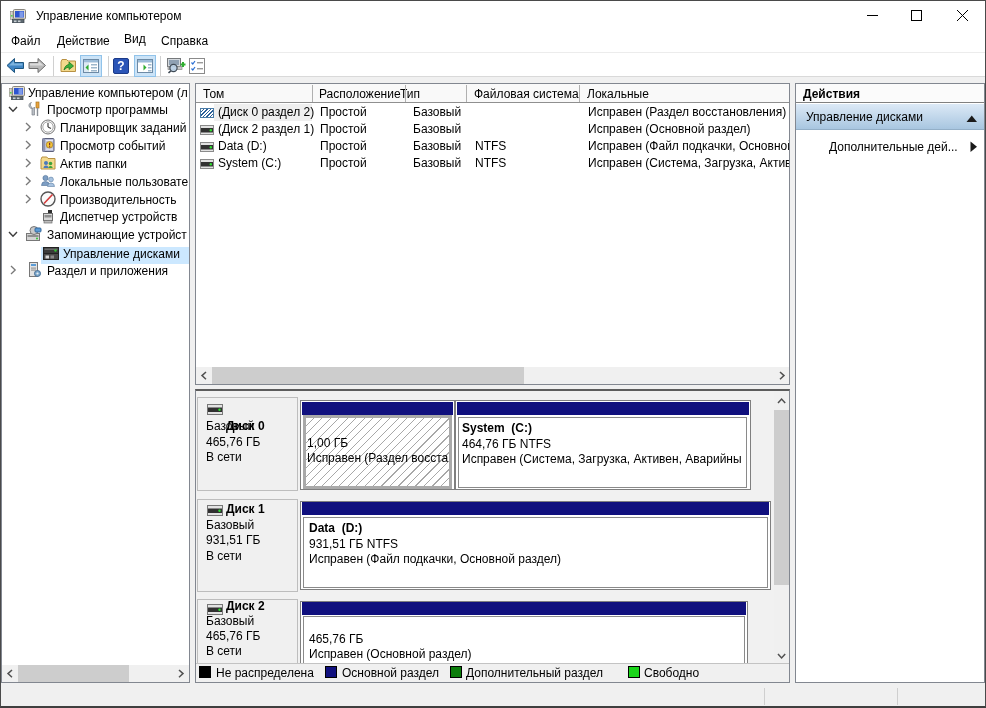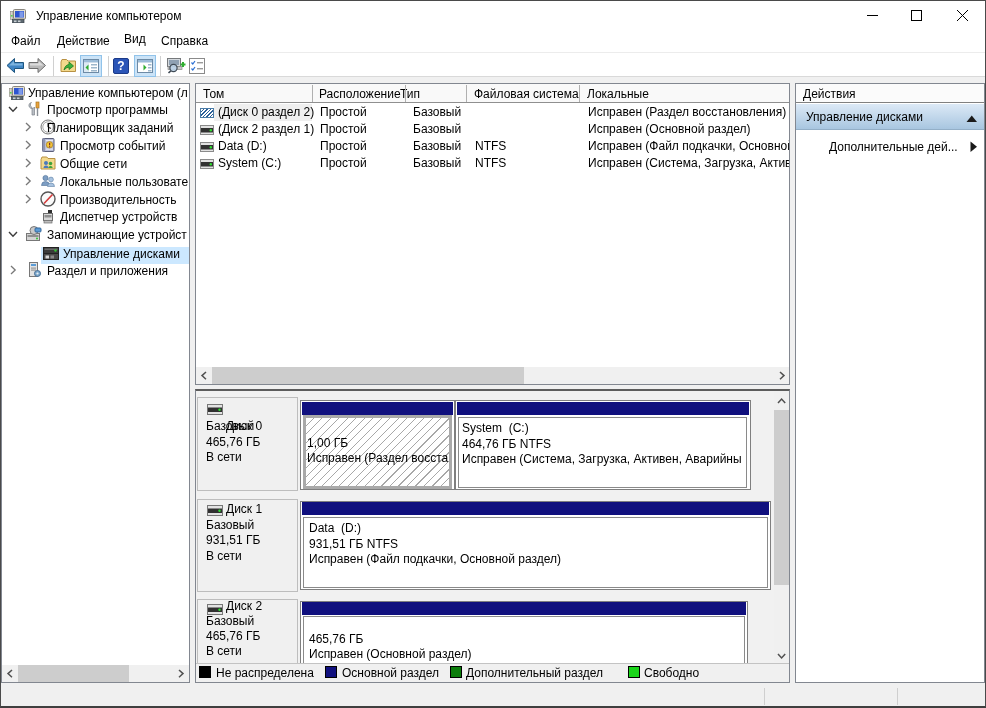--- a/index.html
+++ b/index.html
@@ -1,18 +1,18 @@
 <!DOCTYPE html>
 <html><head><meta charset="utf-8"><style>
 *{margin:0;padding:0;box-sizing:border-box}
 html,body{width:986px;height:708px}
 body{position:relative;font-family:"Liberation Sans",sans-serif;font-size:12px;color:#000;background:#fff;overflow:hidden}
 .abs{position:absolute}
 .nw{white-space:nowrap}
-.b{font-weight:normal}
+.b{font-weight:bold}
 </style></head>
 <body>
 
 <div class="abs" style="left:0;top:77px;width:986px;height:631px;background:#f0f0f0"></div>
 <div class="abs" id="titlebar" style="left:0;top:0;width:986px;height:30px;background:#fff"></div>
 <div class="abs nw" style="left:36px;top:9px">Управление компьютером</div>
 
 <svg class="abs" style="left:860px;top:0" width="120" height="30">
  <line x1="7" y1="15.5" x2="18" y2="15.5" stroke="#000" stroke-width="1"></line>
  <rect x="51.5" y="10.5" width="10" height="10" fill="none" stroke="#000" stroke-width="1"></rect>
@@ -132,21 +132,21 @@
 
  <svg class="abs" style="left:23px;top:122px" width="10" height="10">
       <polyline points="3,1 7.2,5 3,9" fill="none" stroke="#787878" stroke-width="1.3"></polyline>
     </svg>
  <svg class="abs" style="left:40px;top:119px" width="16" height="16">
   <circle cx="8" cy="8" r="7" fill="#f4f4f4" stroke="#777"></circle>
   <circle cx="8" cy="8" r="5.2" fill="#fff" stroke="#aaa"></circle>
   <line x1="8" y1="8" x2="8" y2="4" stroke="#444" stroke-width="1.2"></line>
   <line x1="8" y1="8" x2="11" y2="9.5" stroke="#444" stroke-width="1.2"></line>
  </svg>
- <div class="abs nw" style="left:47px;top:121px;width:128px;overflow:hidden">Планировщик заданий</div>
+ <div class="abs nw" style="left:60px;top:121px;width:128px;overflow:hidden">Планировщик заданий</div>
 
  <svg class="abs" style="left:23px;top:140px" width="10" height="10">
       <polyline points="3,1 7.2,5 3,9" fill="none" stroke="#787878" stroke-width="1.3"></polyline>
     </svg>
  <svg class="abs" style="left:40px;top:137px" width="16" height="16">
   <rect x="2.5" y="1.5" width="11.5" height="13" rx="1" fill="#b8bdd8" stroke="#5a5f7a"></rect>
   <rect x="2.5" y="1.5" width="2.5" height="13" fill="#8f94b0"></rect>
   <rect x="6" y="3" width="7" height="1.2" fill="#e8e8f2"></rect>
   <rect x="6" y="11.5" width="7" height="1.2" fill="#e8e8f2"></rect>
   <circle cx="9.5" cy="7.8" r="3.2" fill="#f5c63a" stroke="#a87d18" stroke-width="0.7"></circle>
@@ -158,21 +158,21 @@
  <svg class="abs" style="left:23px;top:158px" width="10" height="10">
       <polyline points="3,1 7.2,5 3,9" fill="none" stroke="#787878" stroke-width="1.3"></polyline>
     </svg>
  <svg class="abs" style="left:40px;top:155px" width="16" height="16">
   <path d="M1 4.5 L1 14 L15 14 L15 3.5 L8 3.5 L6.8 2 L2 2 Z" fill="#f3d98c" stroke="#b89143"></path>
   <circle cx="6" cy="8" r="2" fill="#4b79bd"></circle>
   <path d="M3.5 13 Q3.5 10.5 6 10.5 Q8.5 10.5 8.5 13 Z" fill="#4b79bd"></path>
   <circle cx="10.5" cy="8.5" r="1.8" fill="#3da23d"></circle>
   <path d="M8.3 13 Q8.3 11 10.5 11 Q12.7 11 12.7 13 Z" fill="#3da23d"></path>
  </svg>
- <div class="abs nw" style="left:60px;top:157px">Общие сети</div>
+ <div class="abs nw" style="left:60px;top:157px">Актив папки</div>
 
  <svg class="abs" style="left:23px;top:176px" width="10" height="10">
       <polyline points="3,1 7.2,5 3,9" fill="none" stroke="#787878" stroke-width="1.3"></polyline>
     </svg>
  <svg class="abs" style="left:40px;top:173px" width="16" height="16">
   <circle cx="5.5" cy="5" r="2.6" fill="#7d9ec4" stroke="#4e6f94" stroke-width="0.6"></circle>
   <path d="M1.5 12.5 Q1.5 8.5 5.5 8.5 Q9.5 8.5 9.5 12.5 Z" fill="#7d9ec4" stroke="#4e6f94" stroke-width="0.6"></path>
   <circle cx="11" cy="6.5" r="2.4" fill="#a8c3e0" stroke="#5e80a5" stroke-width="0.6"></circle>
   <path d="M7.5 13.5 Q7.5 10 11 10 Q14.5 10 14.5 13.5 Z" fill="#a8c3e0" stroke="#5e80a5" stroke-width="0.6"></path>
  </svg>

